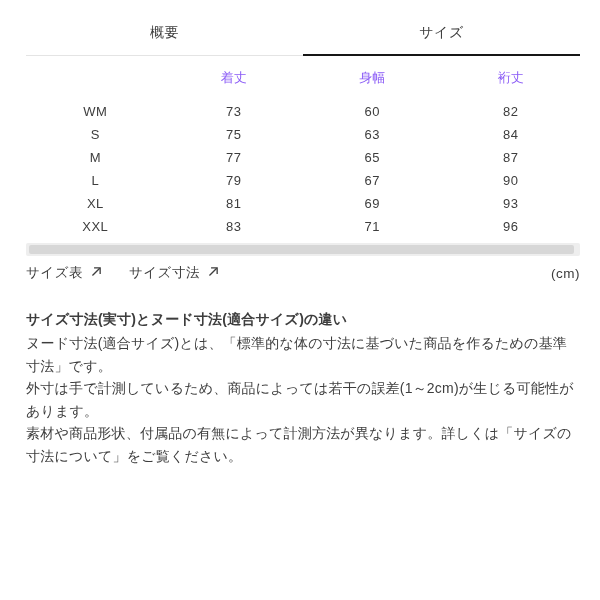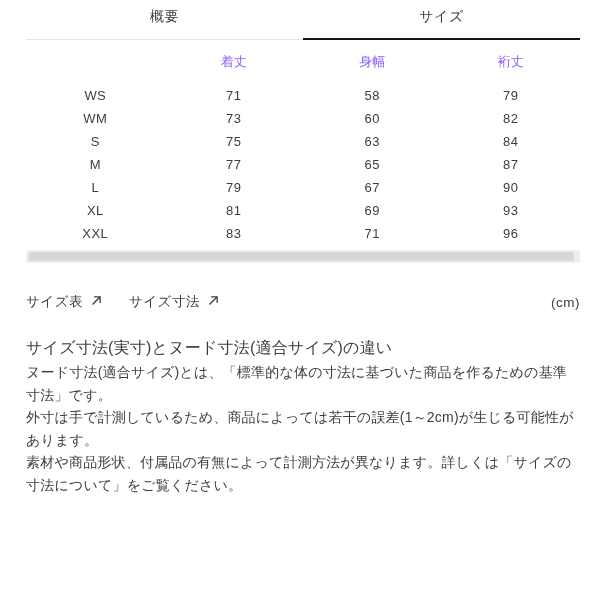--- a/index.html
+++ b/index.html
@@ -7,21 +7,21 @@
   body {
     width: 600px; height: 600px;
     background: #ffffff;
     color: #3d3d3d;
     font-family: "Liberation Sans", "DejaVu Sans", sans-serif;
     overflow: hidden;
   }
   .page { padding: 0 20px 0 26px; }
 
   
-  .tabs { display: flex; padding-top: 8px; align-items: flex-end; }
+  .tabs { display: flex; padding-top: 24px; align-items: flex-end; }
   .tab {
     flex: 1; text-align: center; font-size: 14px;
     padding-bottom: 13px; border-bottom: 1px solid #e4e4e4;
     cursor: pointer; letter-spacing: 0.5px;
   }
   .tab.active { border-bottom: 2px solid #161616; padding-bottom: 12px; }
 
   
   table.size-table {
     width: 100%; border-collapse: collapse; table-layout: fixed;
@@ -37,32 +37,32 @@
   .scroll-track {
     margin-top: 5px; height: 13px; background: #eeeeee;
     border-radius: 2px; position: relative;
   }
   .scroll-thumb {
     position: absolute; left: 3px; right: 6px; top: 2px; bottom: 2px;
     background: #d7d7d7; border-radius: 2px; cursor: grab;
   }
 
   
-  .links-row { display: flex; align-items: center; margin-top: 30px; font-size: 13.5px; }
+  .links-row { display: flex; align-items: center; margin-top: 8px; font-size: 13.5px; }
   .ext-link {
     display: inline-flex; align-items: center; gap: 7px;
     margin-right: 26px; cursor: pointer; letter-spacing: 0.5px;
   }
   .ext-link svg { width: 13px; height: 13px; stroke: #3d3d3d; stroke-width: 1.6; fill: none; }
   .unit { margin-left: auto; letter-spacing: 0.5px; }
 
   
   .sections { margin-top: 26px; }
   .sections h3 {
-    font-size: 16px; font-weight: 400; line-height: 22px;
+    font-size: 14px; font-weight: 700; line-height: 22px;
     margin: 26px 0 2px; letter-spacing: 0.2px;
   }
   .sections section:first-child h3 { margin-top: 0; }
   .sections p { font-size: 14px; line-height: 22.5px; margin: 0; letter-spacing: 0.2px; }
 </style>
 </head>
 <body>
 
 <div class="page">
 
@@ -74,26 +74,20 @@
   <table class="size-table">
     <thead>
       <tr>
         <th></th>
         <th>着丈</th>
         <th>身幅</th>
         <th>裄丈</th>
       </tr>
     </thead>
     <tbody>
-  <tr>
-    <th class="size-label">WS</th>
-    <td class="size-value">71</td>
-    <td class="size-value">58</td>
-    <td class="size-value">79</td>
-  </tr>
 
   <tr>
     <th class="size-label">WM</th>
     <td class="size-value">73</td>
     <td class="size-value">60</td>
     <td class="size-value">82</td>
   </tr>
 
 
   <tr>

